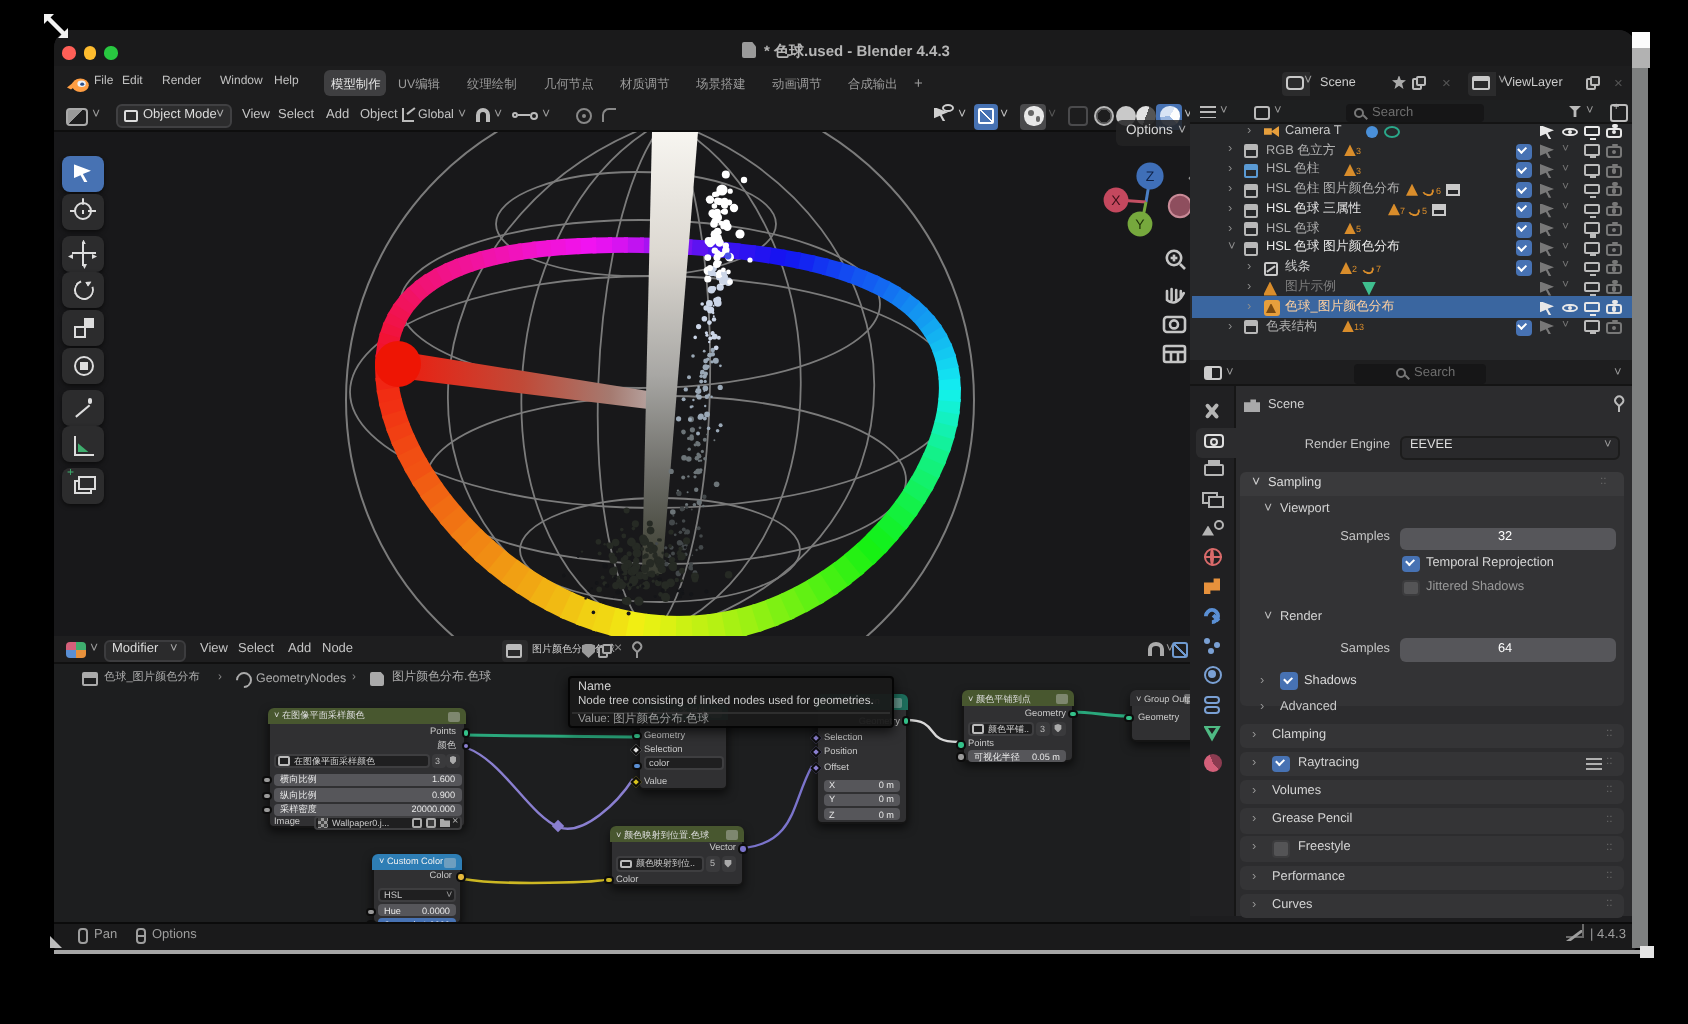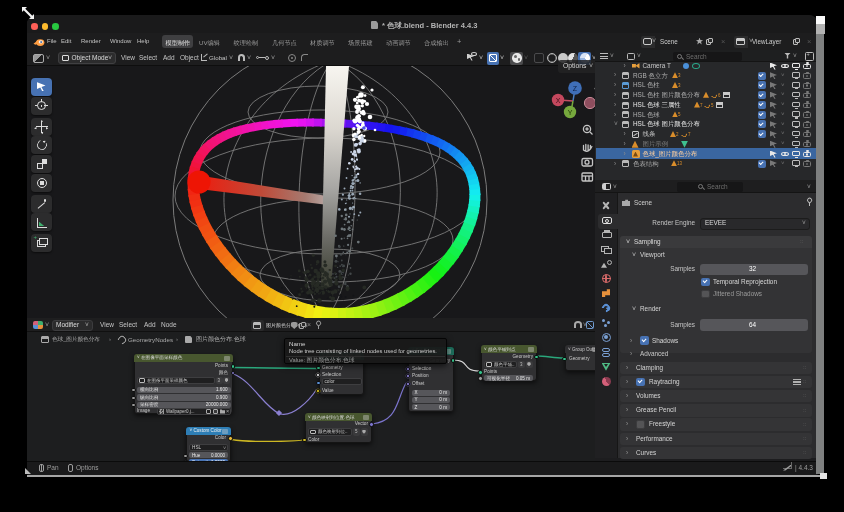--- a/index.html
+++ b/index.html
@@ -4,21 +4,21 @@
 *{box-sizing:border-box;font-family:"Liberation Sans",sans-serif}
 div{position:absolute}
 .t{white-space:nowrap;line-height:1.2}
 </style></head><body>
 <div style="left:27px;top:15px;width:791px;height:460px;background:#1d1d1f;border-radius:9px 9px 2px 2px;box-shadow:0 0 0 1px #000;"></div>
 <div style="left:27px;top:15px;width:791px;height:18px;background:#1a1a1b;border-radius:9px 9px 0 0;"></div>
 <div style="left:31.2px;top:23px;width:6.6px;height:6.6px;background:#ff5f57;border-radius:50%;"></div>
 <div style="left:41.6px;top:23px;width:6.6px;height:6.6px;background:#febc2e;border-radius:50%;"></div>
 <div style="left:52.0px;top:23px;width:6.6px;height:6.6px;background:#28c840;border-radius:50%;"></div>
 <div style="left:371px;top:20.5px;width:7px;height:8.5px;background:#9a9a9a;border-radius:1px;clip-path:polygon(0 0,68% 0,100% 32%,100% 100%,0 100%);"></div>
-<div class="t" style="left:382px;top:20.5px;font-size:7.5px;color:#b5b5b5;font-weight:bold;">* 色球.blend - Blender 4.4.3</div>
+<div class="t" style="left:382px;top:20.5px;font-size:7.5px;color:#b5b5b5;font-weight:bold;">* 色球.used - Blender 4.4.3</div>
 <div style="left:27px;top:33px;width:791px;height:17px;background:#1d1d1e;"></div>
 <svg style="position:absolute;left:33px;top:37px" width="12" height="10" viewBox="0 0 12 10">
 <path d="M0.5 6.8 L5.5 2.8 L7 4.4 L2.5 7.8 Z" fill="#ff9e43"></path>
 <ellipse cx="7.2" cy="5.6" rx="4.2" ry="3.4" fill="#ff9e43"></ellipse>
     <ellipse cx="7.8" cy="4.9" rx="2.1" ry="1.6" fill="#eef3fa"></ellipse>
 <ellipse cx="8.1" cy="5.1" rx="1" ry="0.8" fill="#2a4f8a"></ellipse>
   </svg>
 <div class="t" style="left:47px;top:38.3px;font-size:6px;color:#c2c2c2;font-weight:normal;">File</div>
 <div class="t" style="left:61px;top:38.3px;font-size:6px;color:#c2c2c2;font-weight:normal;">Edit</div>
 <div class="t" style="left:81px;top:38.3px;font-size:6px;color:#c2c2c2;font-weight:normal;">Render</div>

